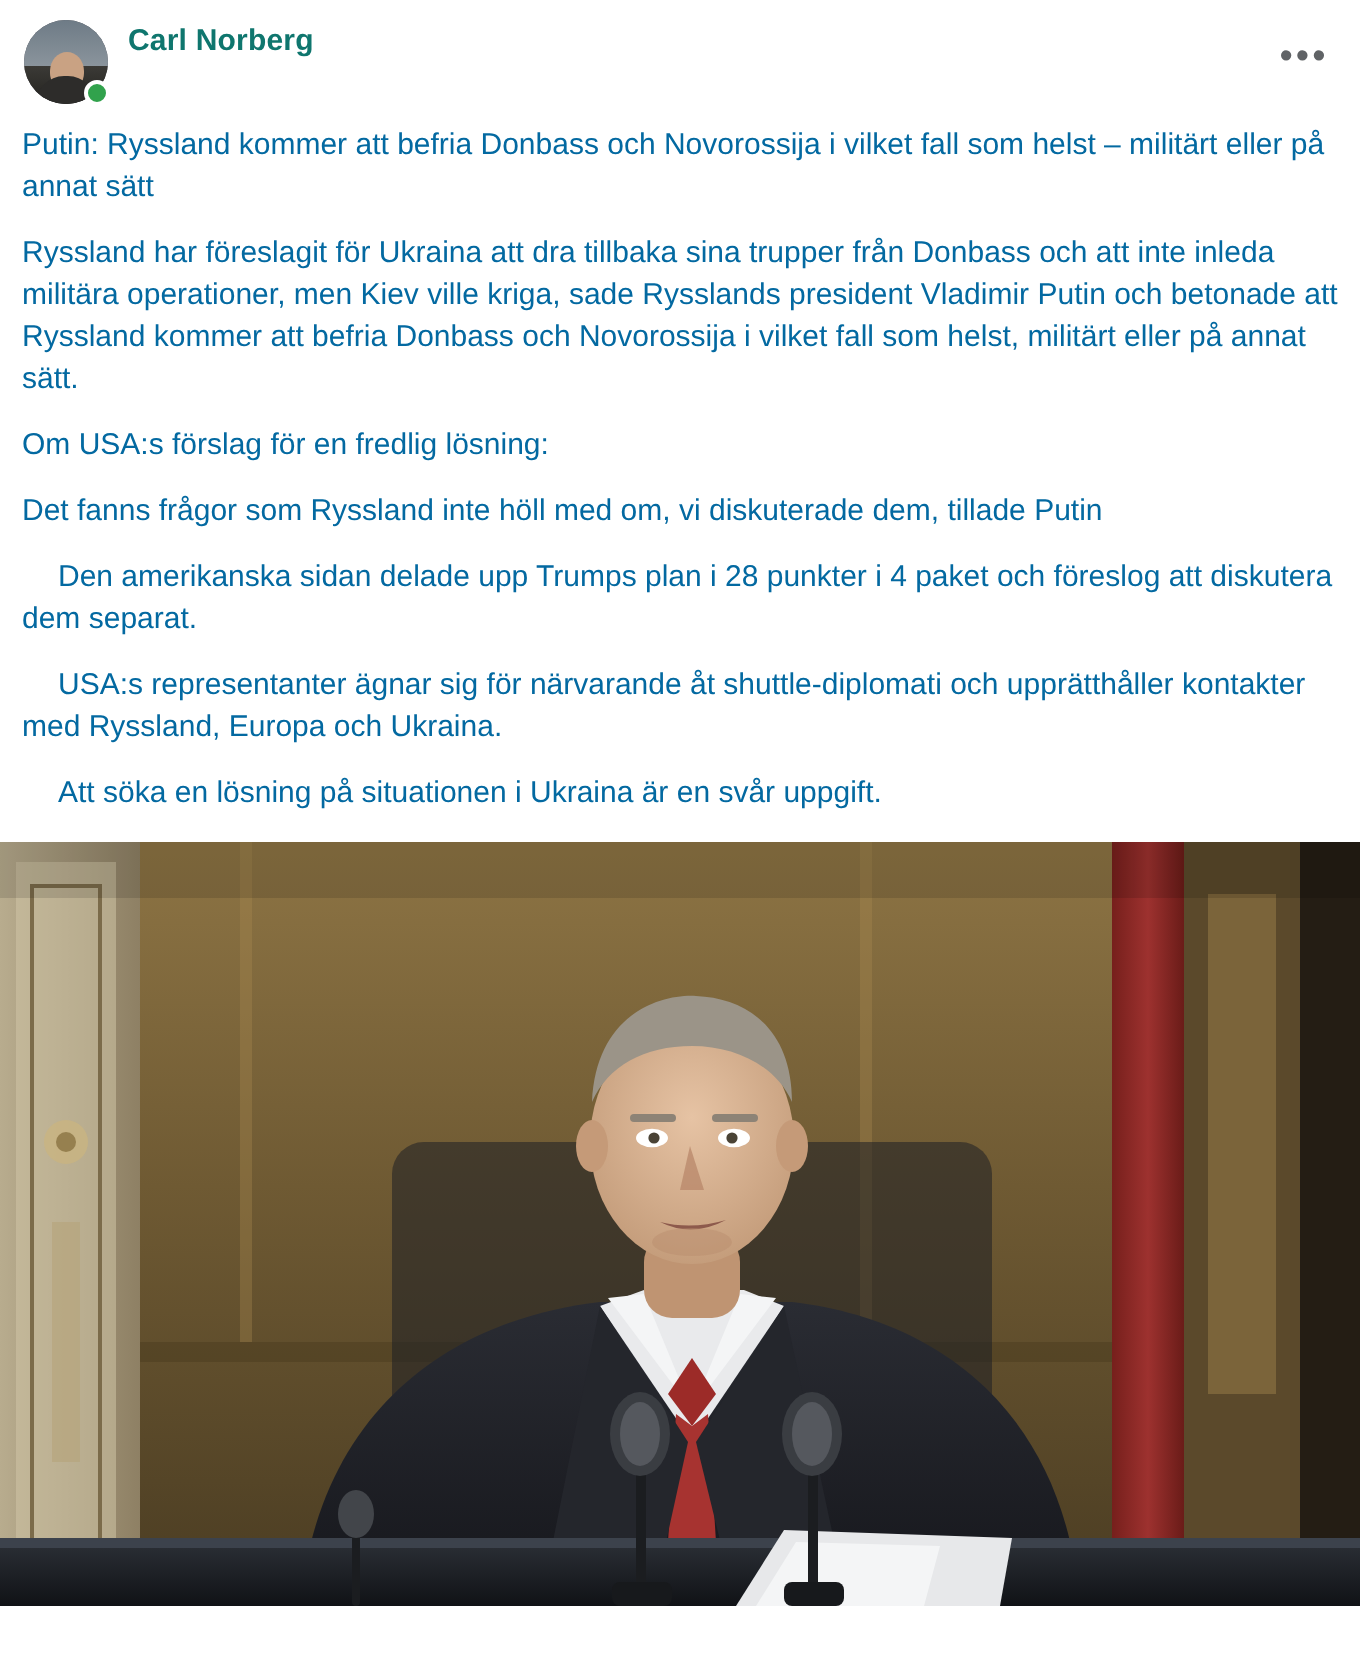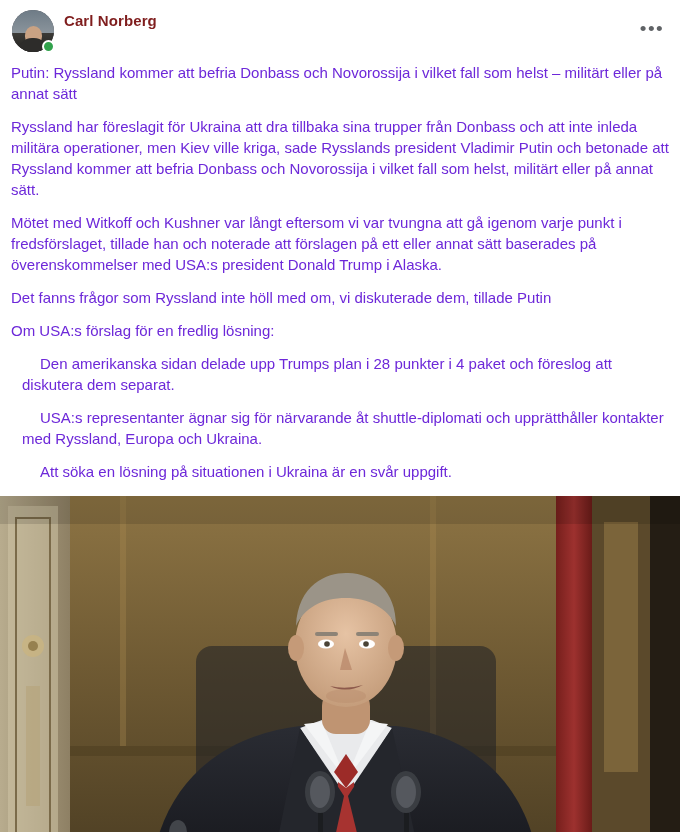--- a/index.html
+++ b/index.html
@@ -85,21 +85,21 @@
   }
   .header-text {
     flex: 1 1 auto;
     min-width: 0;
     padding-top: 1px;
   }
   .author-name {
     font-size: 15px;
     font-weight: bold;
     line-height: 19px;
-    color: #7f1d1d;
+    color: #0f766e;
     letter-spacing: .1px;
   }
   .meta-row {
     display: flex;
     align-items: center;
     gap: 4px;
     margin-top: 2px;
     font-size: 13px;
     color: #65676b;
     line-height: 16px;
@@ -124,29 +124,28 @@
     margin-top: 2px;
     cursor: pointer;
     user-select: none;
   }
 
   
   .post-body {
     padding: 6px 11px 10px 11px;
     font-size: 15px;
     line-height: 21px;
-    color: #6d28d9;
+    color: #0369a1;
   }
   .post-body p {
     margin: 0 0 12px 0;
     white-space: pre-wrap;
   }
   .post-body p.indent {
     text-indent: 18px;
-    margin-left: 11px;
   }
   .post-body p:last-child {
     margin-bottom: 4px;
   }
 
   
   .post-photo {
     width: 680px;
     height: 382px;
     position: relative;
@@ -175,23 +174,22 @@
     <div class="header-text">
       <div class="author-name">Carl Norberg</div>
     </div>
 
     <div class="menu-dots">•••</div>
   </div>
 
   <div class="post-body">
     <p>Putin: Ryssland kommer att befria Donbass och Novorossija i vilket fall som helst – militärt eller på annat sätt</p>
     <p>Ryssland har föreslagit för Ukraina att dra tillbaka sina trupper från Donbass och att inte inleda militära operationer, men Kiev ville kriga, sade Rysslands president Vladimir Putin och betonade att Ryssland kommer att befria Donbass och Novorossija i vilket fall som helst, militärt eller på annat sätt.</p>
-    <p>Mötet med Witkoff och Kushner var långt eftersom vi var tvungna att gå igenom varje punkt i fredsförslaget, tillade han och noterade att förslagen på ett eller annat sätt baserades på överenskommelser med USA:s president Donald Trump i Alaska.</p>
+    <p>Om USA:s förslag för en fredlig lösning:</p>
     <p>Det fanns frågor som Ryssland inte höll med om, vi diskuterade dem, tillade Putin</p>
-    <p>Om USA:s förslag för en fredlig lösning:</p>
     <p class="indent">Den amerikanska sidan delade upp Trumps plan i 28 punkter i 4 paket och föreslog att diskutera dem separat.</p>
     <p class="indent">USA:s representanter ägnar sig för närvarande åt shuttle-diplomati och upprätthåller kontakter med Ryssland, Europa och Ukraina.</p>
     <p class="indent">Att söka en lösning på situationen i Ukraina är en svår uppgift.</p>
   </div>
 
   <div class="post-photo">
     <svg class="photo-svg" viewBox="0 0 680 382" preserveAspectRatio="xMidYMid slice" aria-hidden="true">
       <defs>
         <linearGradient id="goldWall" x1="0" y1="0" x2="0" y2="1">
           <stop offset="0%" stop-color="#8d7444"></stop>

